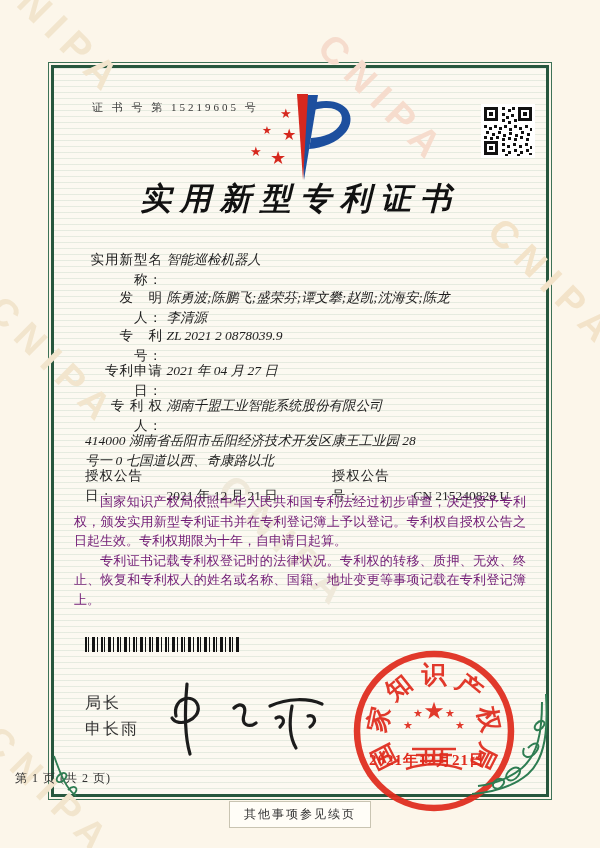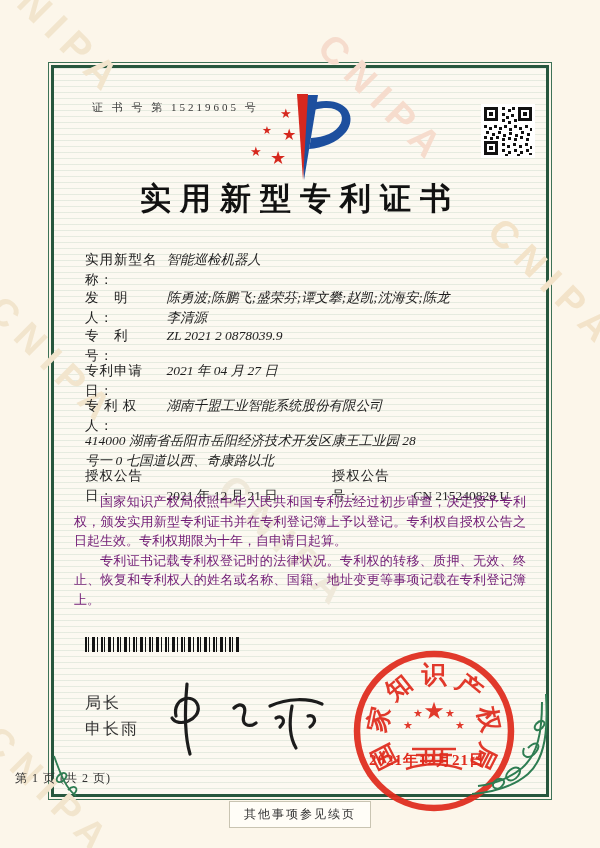--- a/index.html
+++ b/index.html
@@ -43,25 +43,25 @@
   .content{position:absolute;inset:0;z-index:2;}
   .certno{
     position:absolute;left:76px;top:100px;
     font-size:11px;letter-spacing:3px;color:#3a3a3a;margin-left:16px;
   }
   .logo{position:absolute;left:246px;top:92px;}
   .qr{position:absolute;left:481px;top:104px;}
   .title{
     position:absolute;left:0;right:0;top:178px;
     text-align:center;font-size:31px;font-weight:bold;
-    letter-spacing:9px;color:#111;
+    letter-spacing:9px;color:#111;font-style:italic;
   }
   
   .row{position:absolute;left:85px;font-size:13.5px;line-height:20px;}
-  .lbl{display:inline-block;width:78px;letter-spacing:1px;vertical-align:top;color:#222;}
+  .lbl{display:inline-block;width:78px;letter-spacing:1px;vertical-align:top;color:#222;text-align:right;}
   .val{display:inline-block;width:368px;vertical-align:top;color:#1d1d1d;font-style:italic;}
   .row2lbl{display:inline-block;width:78px;letter-spacing:1px;color:#222;}
   
   .body-text{
     position:absolute;left:74px;top:492px;width:452px;
     font-size:13px;line-height:19.5px;
     color:#701a75;
     text-align:justify;
   }
   .body-text p{margin:0;text-indent:2em;}

